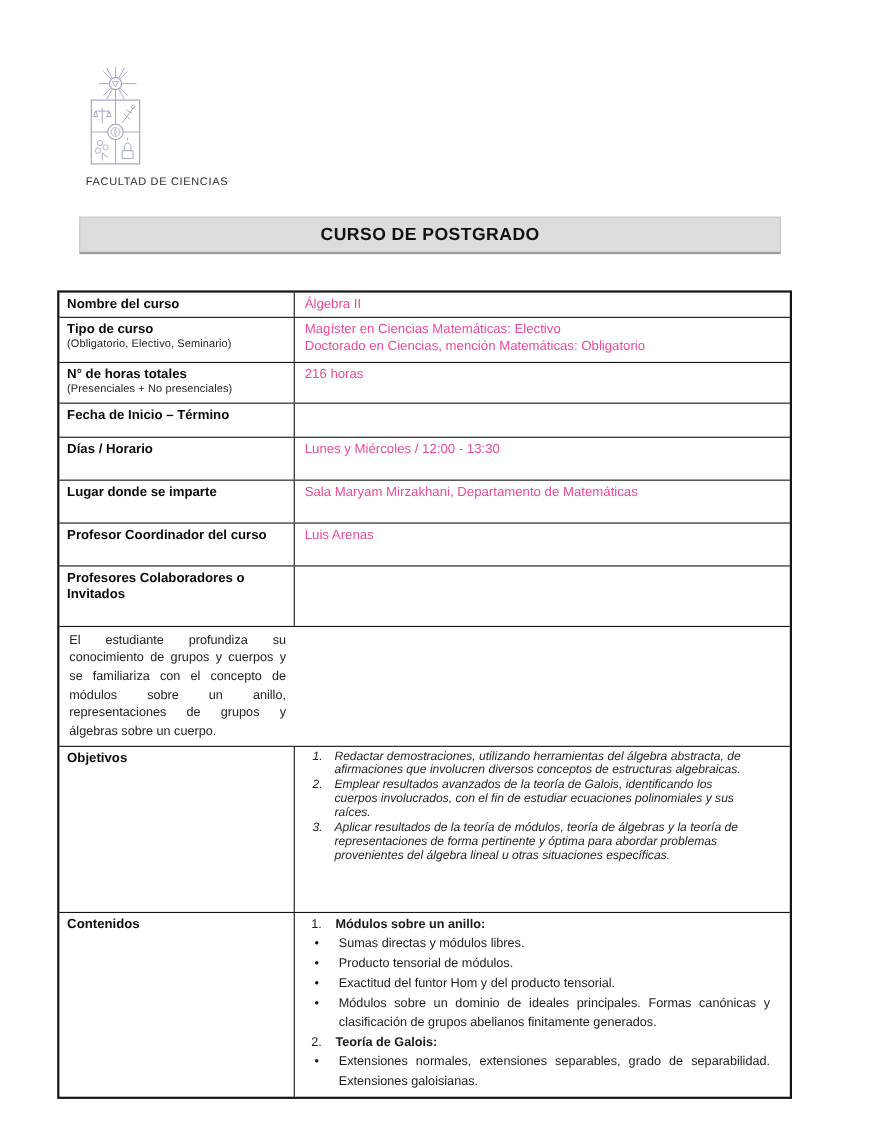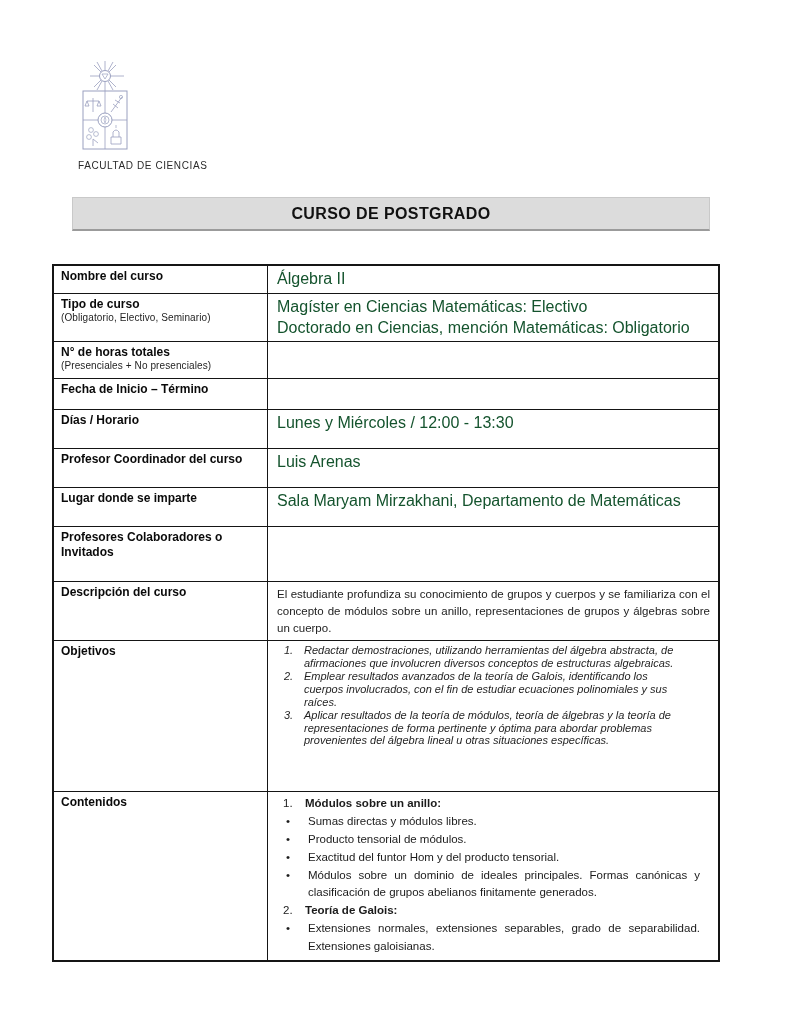--- a/index.html
+++ b/index.html
@@ -27,21 +27,21 @@
     border:2px solid #151515;
   }
   .t-row{display:grid;grid-template-columns:214px 1fr;border-top:1.5px solid #151515;}
   .t-row:first-child{border-top:none;}
   .cell-label{
     border-right:1px solid #151515;padding:3px 6px 3px 7px;
     font-weight:bold;font-size:12px;line-height:1.25;color:#0a0a0a;
   }
   .sublabel{font-weight:normal;font-size:10px;color:#1e1e1e;letter-spacing:0.1px;}
   .cell-value{
-    padding:3px 12px 3px 9px;font-size:16px;line-height:1.3;color:#14532d;
+    padding:3px 12px 3px 9px;font-size:12px;line-height:1.3;color:#ec4899;
   }
   .cell-desc{
     padding:4px 8px 4px 9px;font-size:11.5px;line-height:1.45;color:#222;
     text-align:justify;
   }
   .cell-list{padding:3px 16px 4px 12px;color:#222;}
   .obj-item{display:flex;font-style:italic;font-size:11px;line-height:1.17;color:#1f1f1f;}
   .obj-num{width:20px;flex:0 0 20px;text-align:left;padding-left:4px;}
   .obj-text{flex:1;padding-right:26px;}
   .cont-head{display:flex;font-size:11.5px;line-height:1.55;color:#1b1b1b;}
@@ -111,50 +111,50 @@
         <div>Magíster en Ciencias Matemáticas: Electivo</div>
         <div>Doctorado en Ciencias, mención Matemáticas: Obligatorio</div>
       </div>
     </div>
 
     <div class="t-row" style="min-height:36px">
       <div class="cell-label">
         <div>N° de horas totales</div>
         <div class="sublabel">(Presenciales + No presenciales)</div>
       </div>
+      <div class="cell-value">216 horas</div>
     </div>
 
 
     <div class="t-row" style="min-height:30px">
       <div class="cell-label">Fecha de Inicio – Término</div>
       <div class="cell-value"></div>
     </div>
 
     <div class="t-row" style="min-height:38px">
       <div class="cell-label">Días / Horario</div>
       <div class="cell-value">Lunes y Miércoles / 12:00 - 13:30</div>
     </div>
 
     <div class="t-row" style="min-height:38px">
+      <div class="cell-label">Lugar donde se imparte</div>
+      <div class="cell-value">Sala Maryam Mirzakhani, Departamento de Matemáticas</div>
+    </div>
+
+    <div class="t-row" style="min-height:38px">
       <div class="cell-label">Profesor Coordinador del curso</div>
       <div class="cell-value">Luis Arenas</div>
-    </div>
-
-    <div class="t-row" style="min-height:38px">
-      <div class="cell-label">Lugar donde se imparte</div>
-      <div class="cell-value">Sala Maryam Mirzakhani, Departamento de Matemáticas</div>
     </div>
 
     <div class="t-row" style="min-height:54px">
       <div class="cell-label">Profesores Colaboradores o Invitados</div>
       <div class="cell-value"></div>
     </div>
 
     <div class="t-row" style="min-height:50px">
-      <div class="cell-label">Descripción del curso</div>
       <div class="cell-desc">El estudiante profundiza su conocimiento de grupos y cuerpos y se familiariza con el concepto de módulos sobre un anillo, representaciones de grupos y álgebras sobre un cuerpo.</div>
     </div>
 
     <div class="t-row" style="min-height:150px">
       <div class="cell-label">Objetivos</div>
       <div class="cell-list">
         <div class="obj-item">
           <span class="obj-num">1.</span>
           <span class="obj-text">Redactar demostraciones, utilizando herramientas del álgebra abstracta, de afirmaciones que involucren diversos conceptos de estructuras algebraicas.</span>
         </div>

